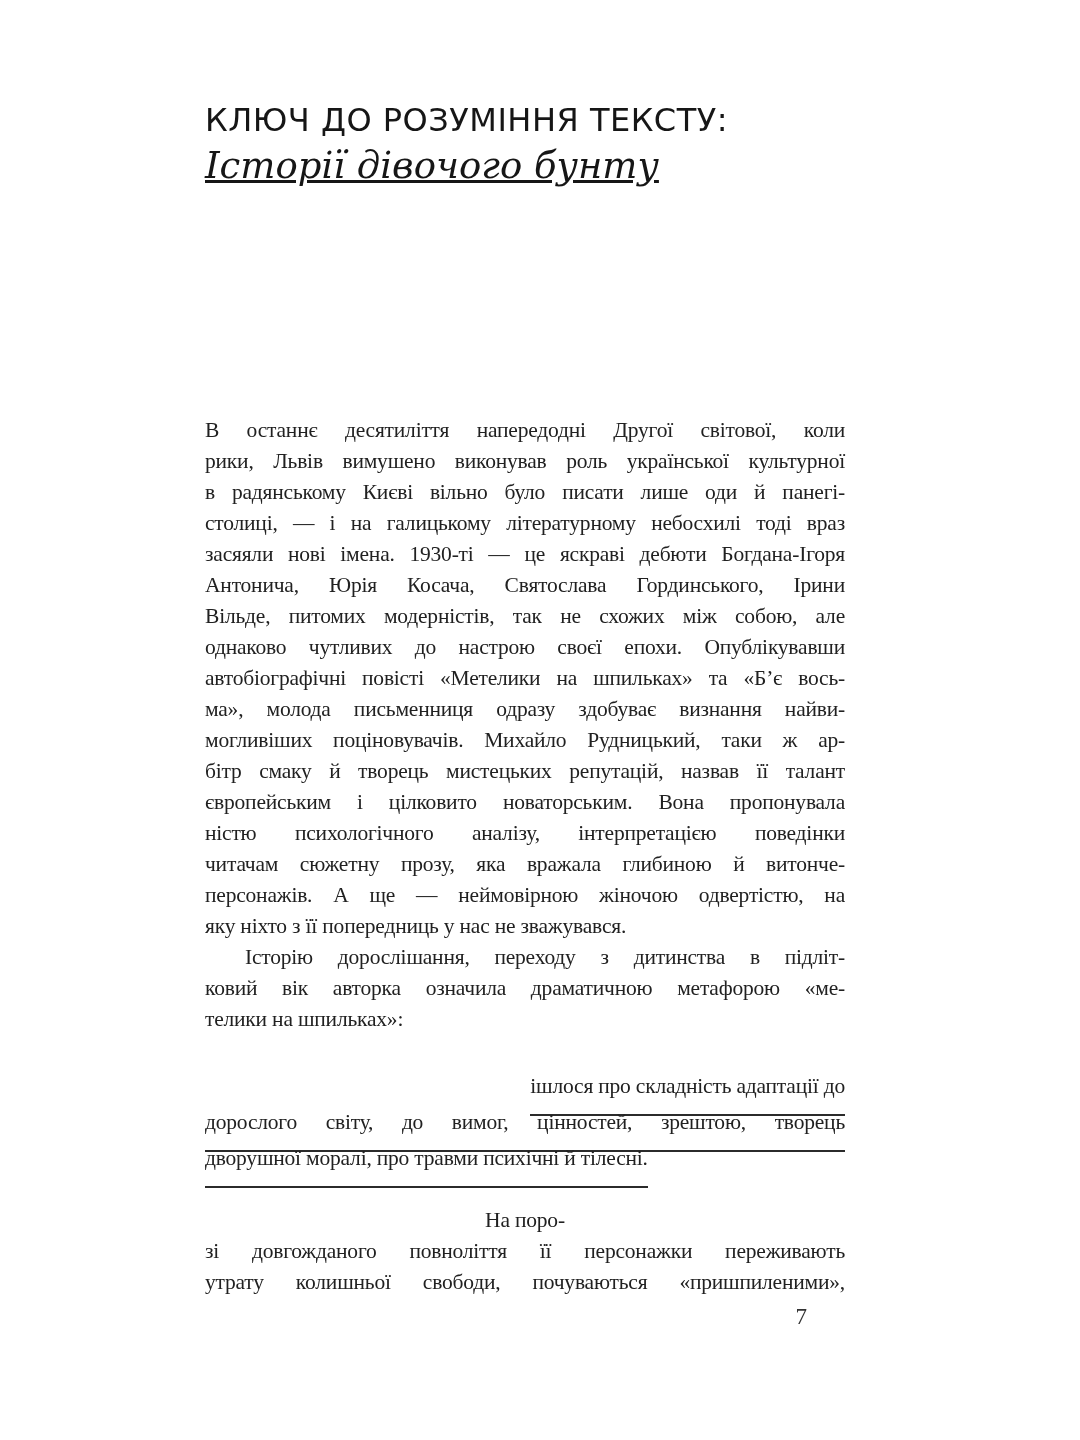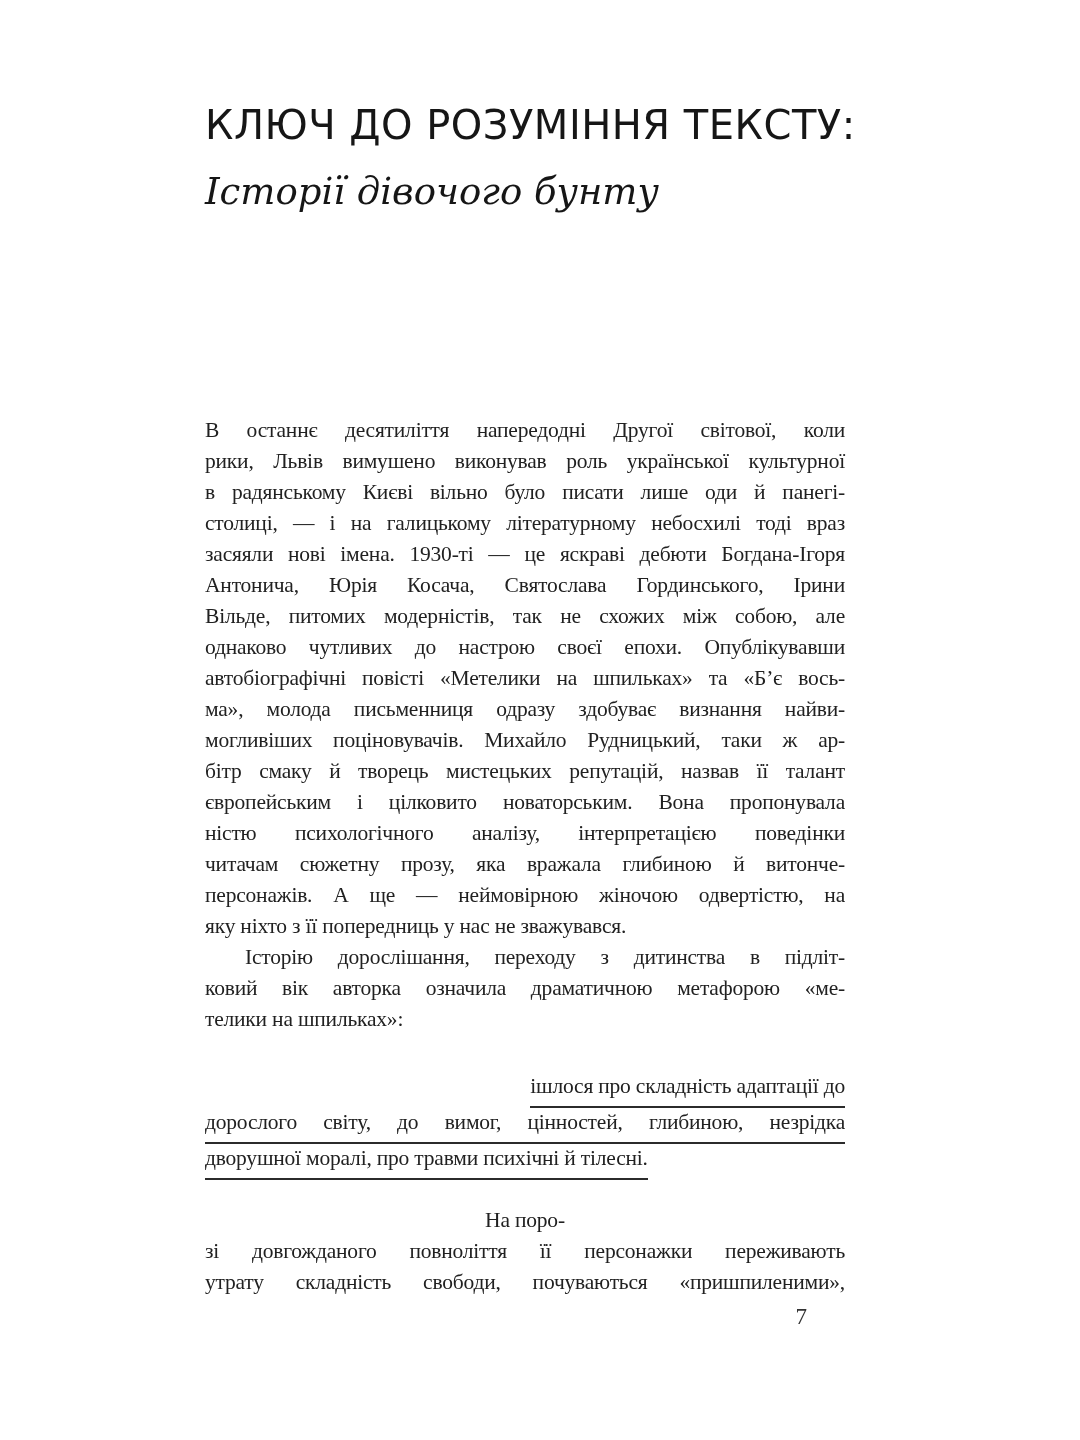--- a/index.html
+++ b/index.html
@@ -14,33 +14,34 @@
   }
   .col {
     position: absolute;
     left: 205px;
     width: 640px;
   }
   .header { top: 100px; }
   .title {
     font-family: "DejaVu Sans", sans-serif;
     font-weight: 400;
-    font-size: 40px;
+    font-size: 32px;
     line-height: 1.25;
     letter-spacing: 0.5px;
     color: #161616;
     white-space: nowrap;
   }
   .subtitle {
     font-family: "DejaVu Serif", serif;
     font-style: italic;
     font-size: 37px;
     line-height: 1.2;
-    margin-top: 20px;
+    margin-top: 4px;
     color: #161616;
+    text-decoration: underline;
   }
   .content {
     top: 415px;
     font-size: 21.5px;
     line-height: 31px;
     letter-spacing: -0.2px;
     color: #212121;
   }
   .jline {
     text-align: justify;
@@ -49,21 +50,21 @@
   .p1 .jline:last-child,
   .p2 .jline:last-child {
     text-align: left;
     text-align-last: left;
   }
   .p2 .jline:first-child { text-indent: 40px; }
   .quote { margin-top: 33px; margin-bottom: 29px; }
   .quote .qline { line-height: 36px; }
   .quote span.u {
     border-bottom: 2px solid #2b2b2b;
-    padding-bottom: 8px;
+    padding-bottom: 16px;
   }
   .q1 { text-align: right; }
   .q2 { text-align: justify; text-align-last: justify; }
   .q3 { text-align: left; }
   .p3first { text-align: center; }
   .pagenum {
     position: absolute;
     left: 205px;
     top: 1304px;
     width: 640px;
@@ -107,29 +108,29 @@
       <div class="jline">Історію дорослішання, переходу з дитинства в підліт-</div>
       <div class="jline">ковий вік авторка означила драматичною метафорою «ме-</div>
       <div class="jline">телики на шпильках»:</div>
     </div>
 
   <div class="quote">
     <div class="qline q1">
       <span class="u">ішлося про складність адаптації до</span>
     </div>
     <div class="qline q2">
-      <span class="u">дорослого світу, до вимог, цінностей, глибиною, незрідка</span>
+      <span class="u">дорослого світу, до вимог, цінностей, зрештою, творець</span>
     </div>
     <div class="qline q3">
       <span class="u">дворушної моралі, про травми психічні й тілесні.</span>
     </div>
   </div>
 
   <div class="para p3">
     <div class="p3first">На поро-</div>
     <div class="p3tail">
         <div class="jline">зі довгожданого повноліття її персонажки переживають</div>
-        <div class="jline">утрату складність свободи, почуваються «пришпиленими»,</div>
+        <div class="jline">утрату колишньої свободи, почуваються «пришпиленими»,</div>
       </div>
   </div>
 </div>
 
 <div class="pagenum">7</div>
 
 </body></html>

